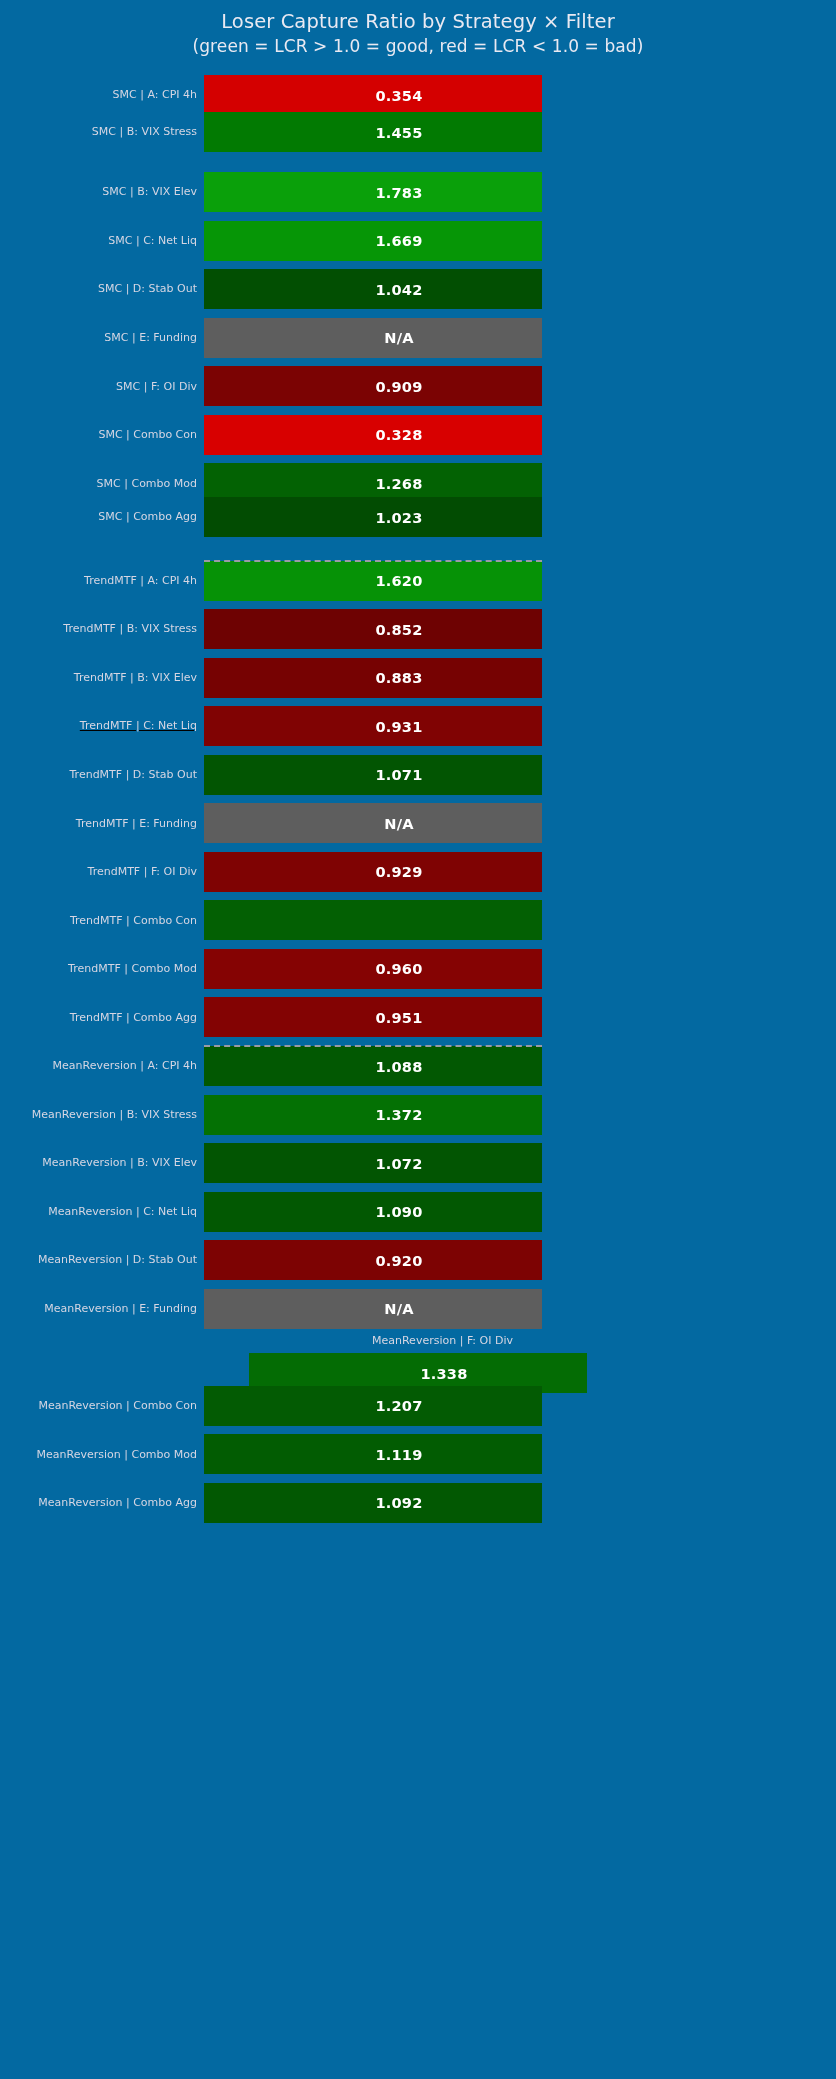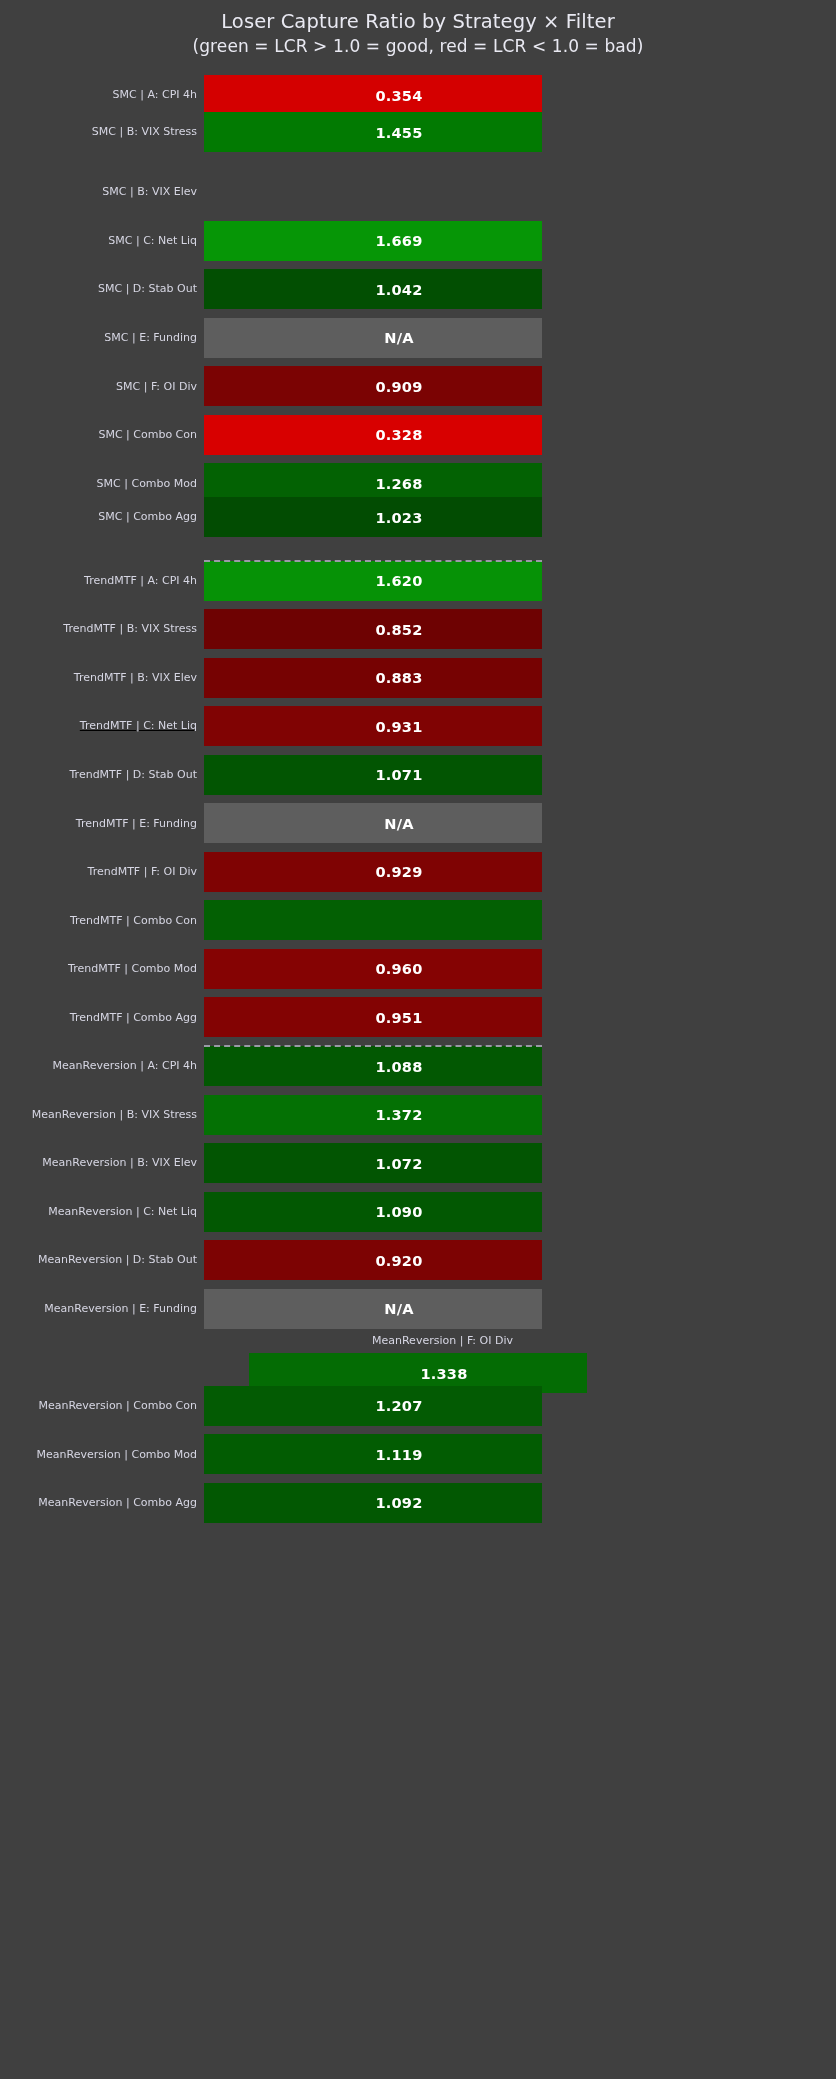--- a/index.html
+++ b/index.html
@@ -12,21 +12,21 @@
     height: 2079px;
     font-family: "DejaVu Sans", "Liberation Sans", sans-serif;
     background: #1b1b2b;
     overflow: hidden;
     position: relative;
   }
   #figure {
     width: 836px;
     height: 2079px;
     position: relative;
-    background: #404040;
+    background: #0369a1;
   }
   #title-block {
     position: absolute;
     left: 0;
     top: 0;
     width: 836px;
     text-align: center;
     padding-top: 9px;
     box-sizing: border-box;
   }
@@ -132,20 +132,24 @@
       </div>
       <div class="bar-row" style="top: 25px;">
         <div class="bar-label">SMC | B: VIX Stress</div>
         <div class="bar-track">
           <div class="bar-fill" style="background: rgb(2, 122, 2);"></div>
           <div class="bar-value">1.455</div>
         </div>
       </div>
       <div class="bar-row" style="top: 85.1px;">
         <div class="bar-label">SMC | B: VIX Elev</div>
+        <div class="bar-track">
+          <div class="bar-fill" style="background: rgb(10, 160, 10);"></div>
+          <div class="bar-value">1.783</div>
+        </div>
       </div>
       <div class="bar-row" style="top: 133.65px;">
         <div class="bar-label">SMC | C: Net Liq</div>
         <div class="bar-track">
           <div class="bar-fill" style="background: rgb(6, 150, 6);"></div>
           <div class="bar-value">1.669</div>
         </div>
       </div>
       <div class="bar-row" style="top: 182.2px;">
         <div class="bar-label">SMC | D: Stab Out</div>

